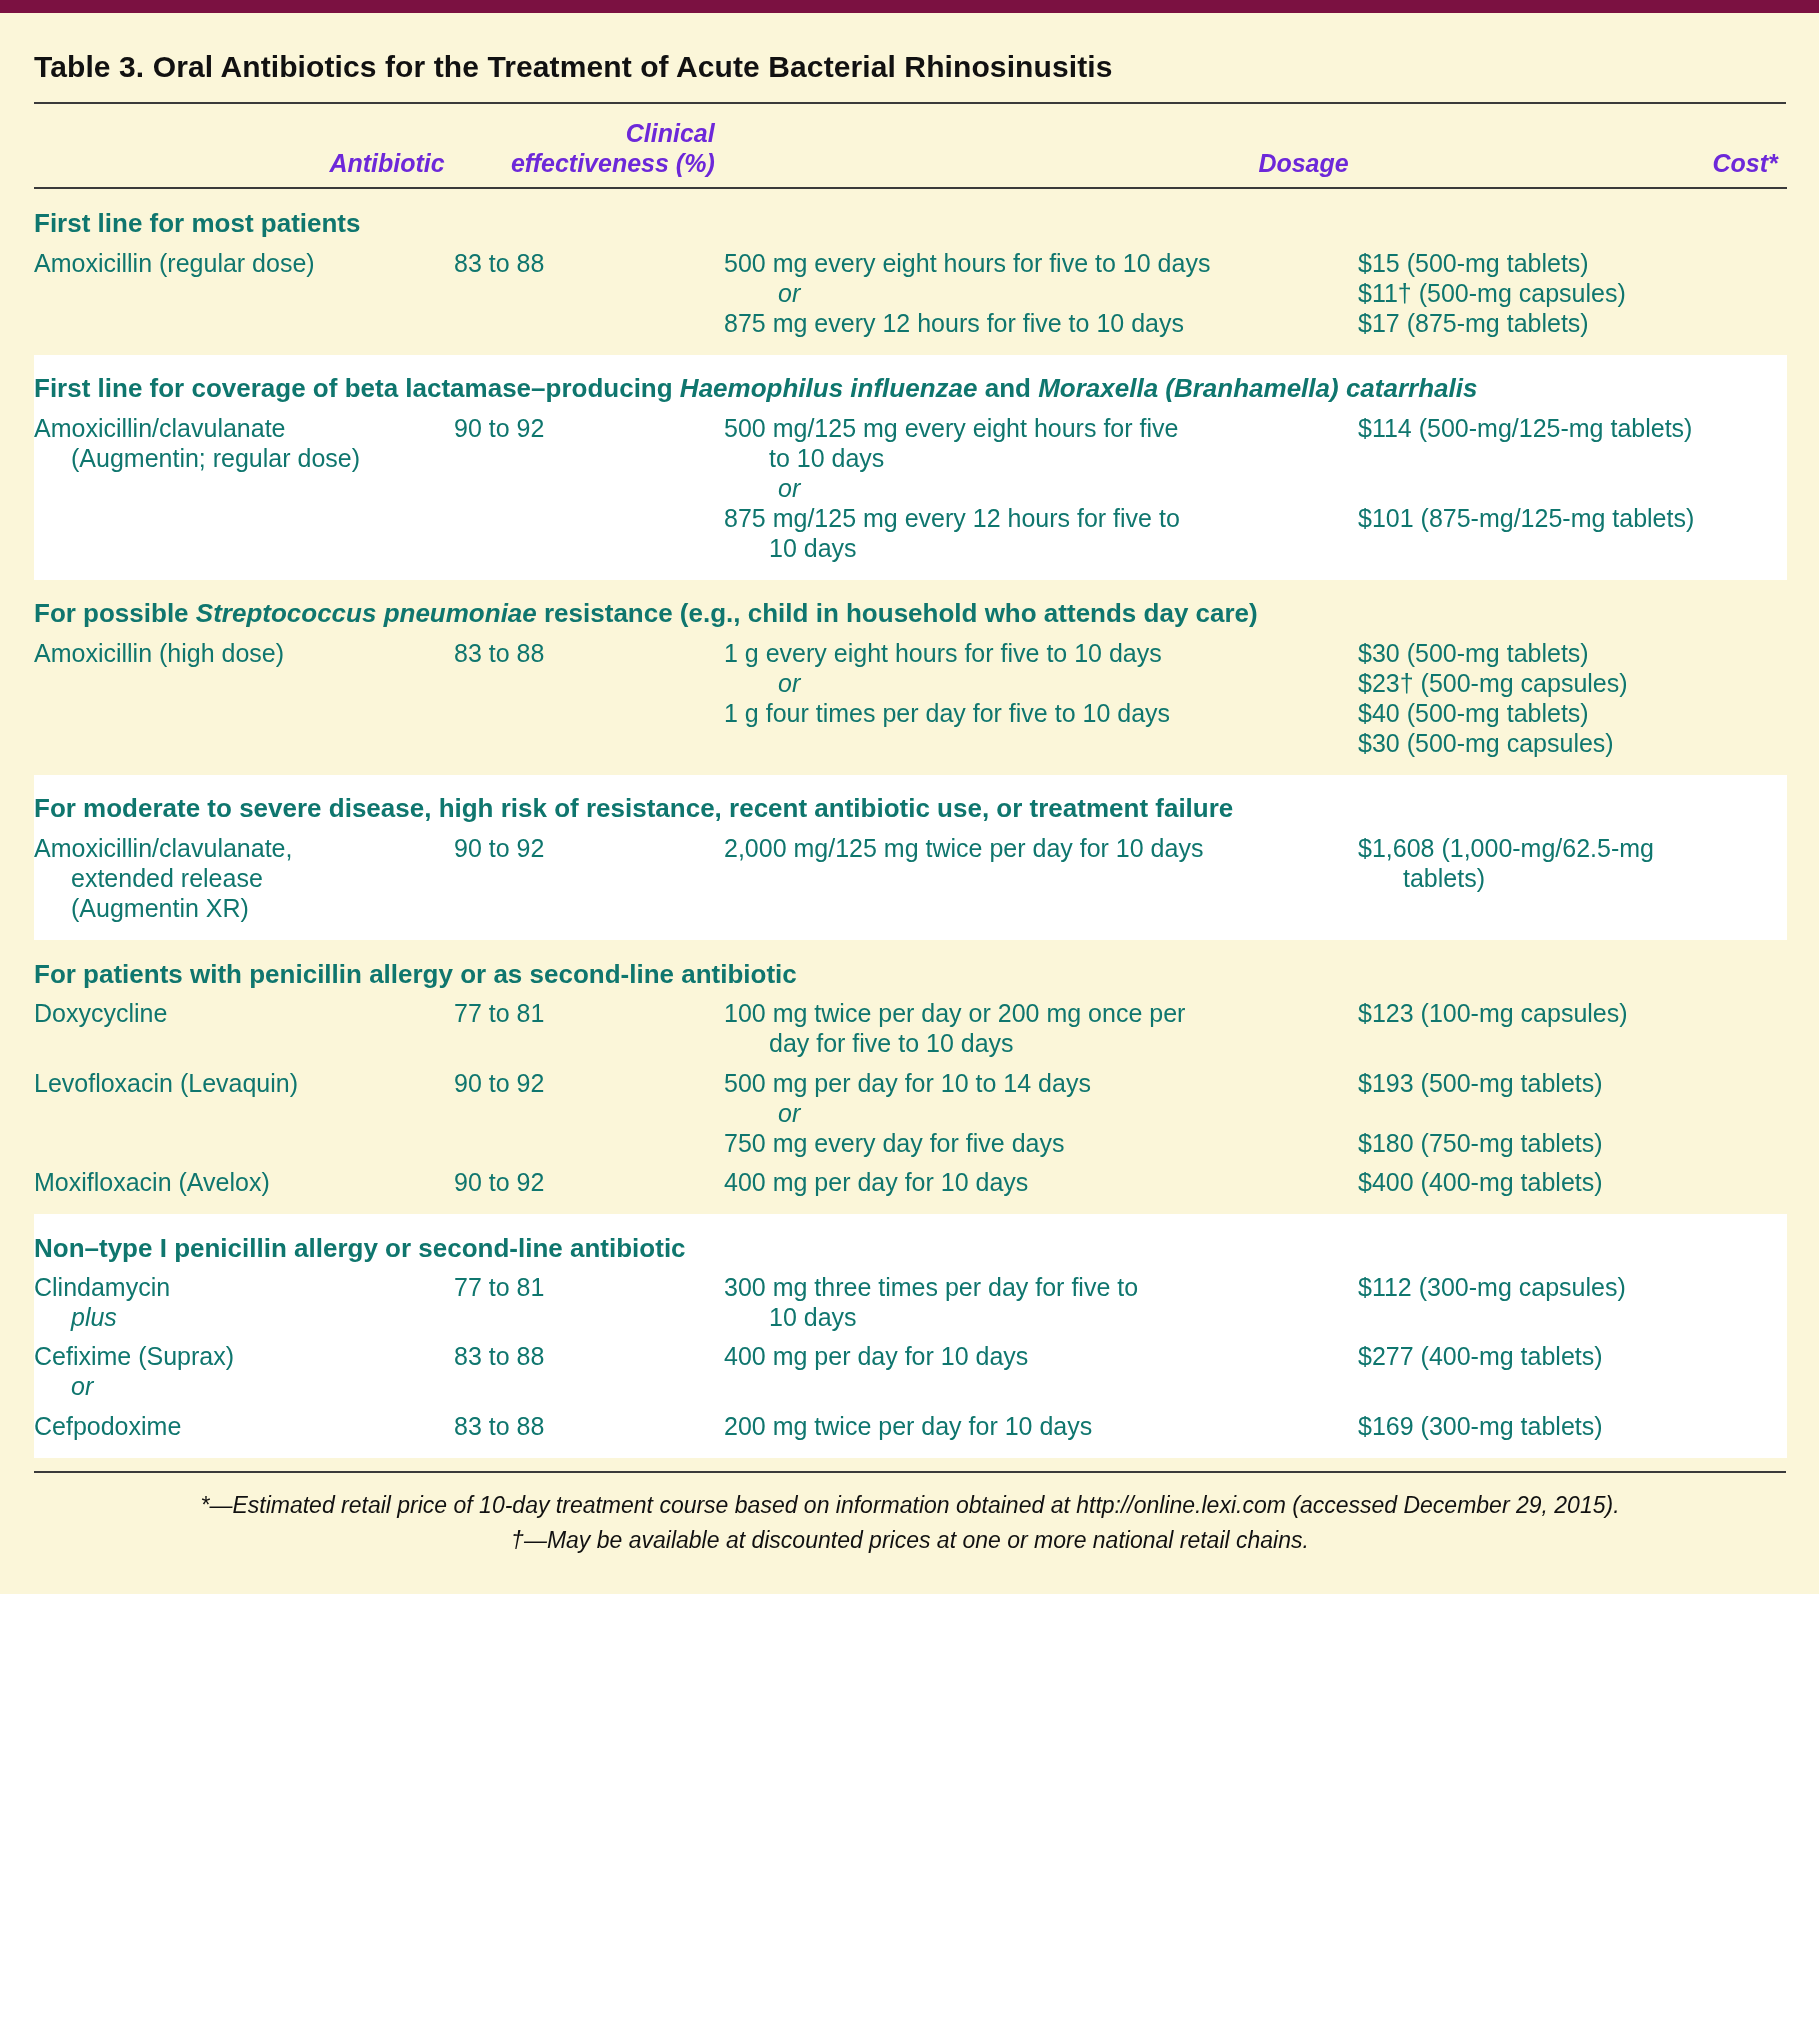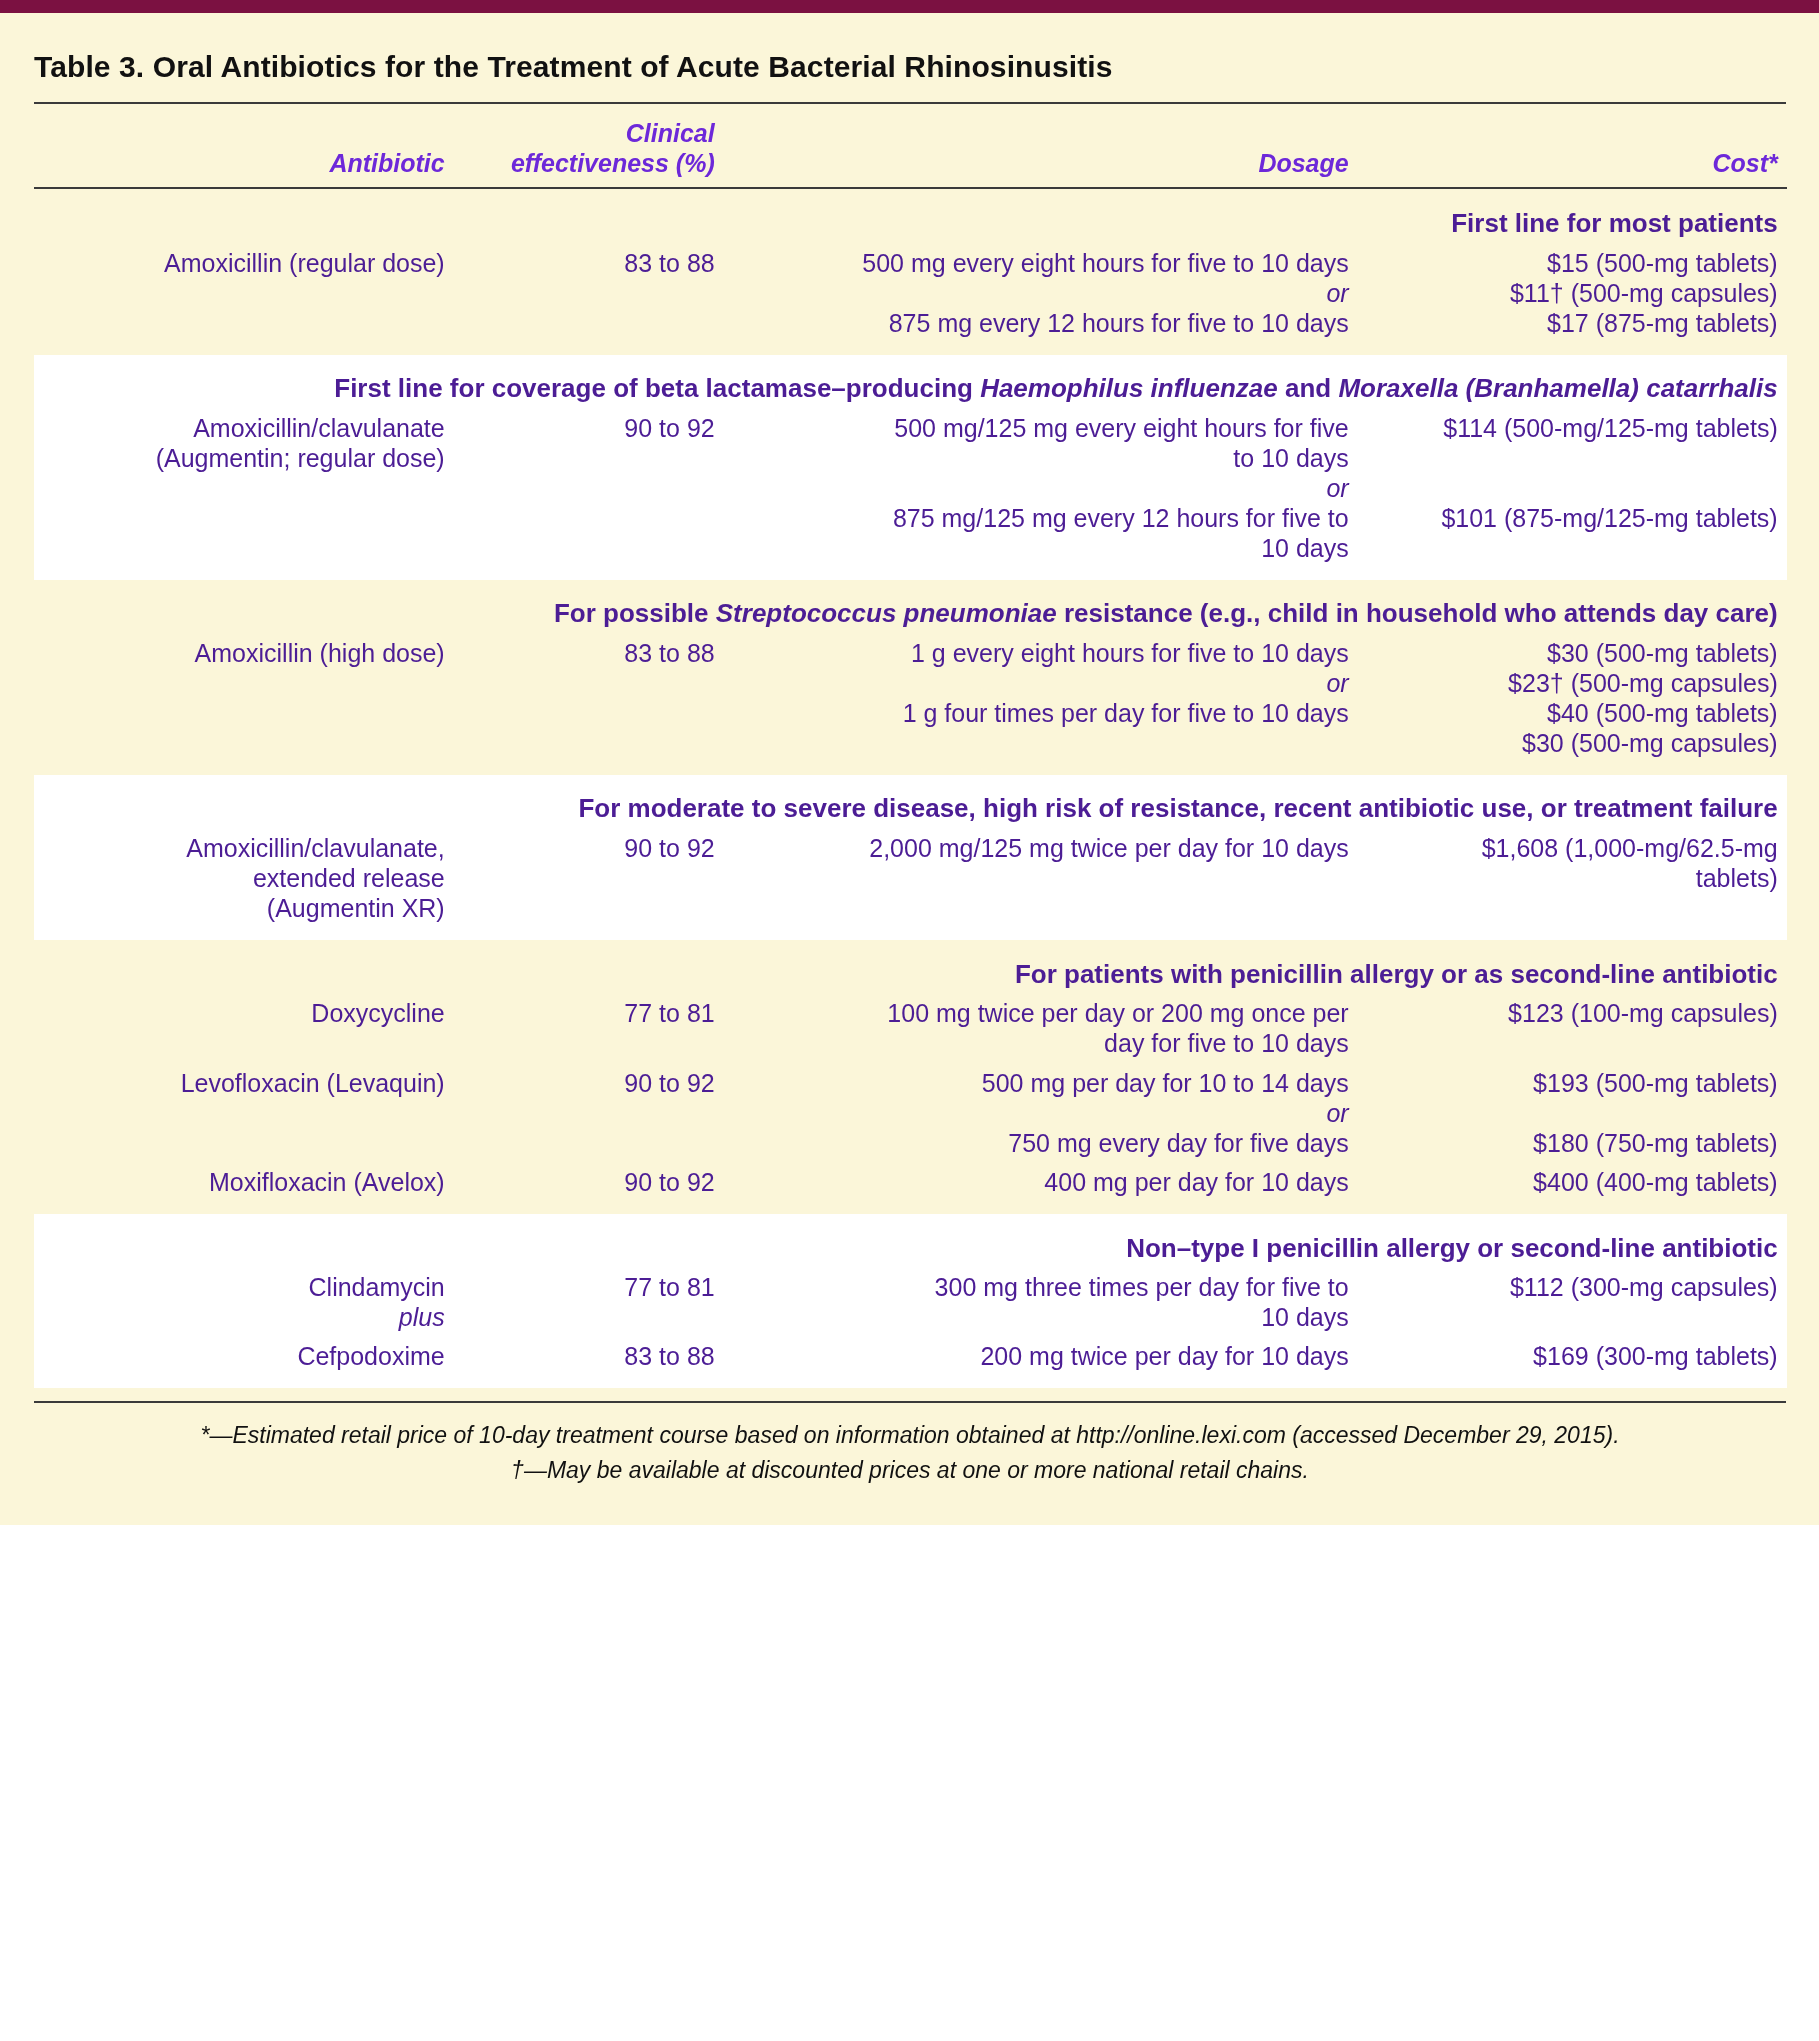--- a/index.html
+++ b/index.html
@@ -51,25 +51,24 @@
     font-style: italic;
     font-weight: bold;
     color: #6d28d9;
     text-align: right;
     vertical-align: bottom;
     padding: 15px 9.3px 9.3px 0;
     line-height: 1.18;
   }
   td {
     font-size: 25px;
-    color: #4c1d95;
+    color: #0f766e;
     vertical-align: top;
     padding: 4.7px 9.3px 4.7px 0;
     line-height: 1.2;
-    text-align: right;
   }
   tr.section-row td {
     font-weight: bold;
     font-size: 26px;
     padding-top: 18.6px;
     padding-bottom: 3.7px;
   }
   .band-tint { background: #fbf6d9; }
   .band-white { background: #ffffff; }
   .ital { font-style: italic; }
@@ -269,20 +268,33 @@
             </td>
             <td>77 to 81</td>
             <td>
               <div>300 mg three times per day for five to</div>
               <div class="cell-sub">10 days</div>
             </td>
             <td>
               <div>$112 (300-mg capsules)</div>
             </td>
           </tr>
+          <tr class="band-white">
+            <td>
+              <div>Cefixime (Suprax)</div>
+              <div class="indent ital">or</div>
+            </td>
+            <td>83 to 88</td>
+            <td>
+              <div>400 mg per day for 10 days</div>
+            </td>
+            <td>
+              <div>$277 (400-mg tablets)</div>
+            </td>
+          </tr>
           <tr class="band-white pad-bottom">
             <td>
               <div>Cefpodoxime</div>
             </td>
             <td>83 to 88</td>
             <td>
               <div>200 mg twice per day for 10 days</div>
             </td>
             <td>
               <div>$169 (300-mg tablets)</div>

